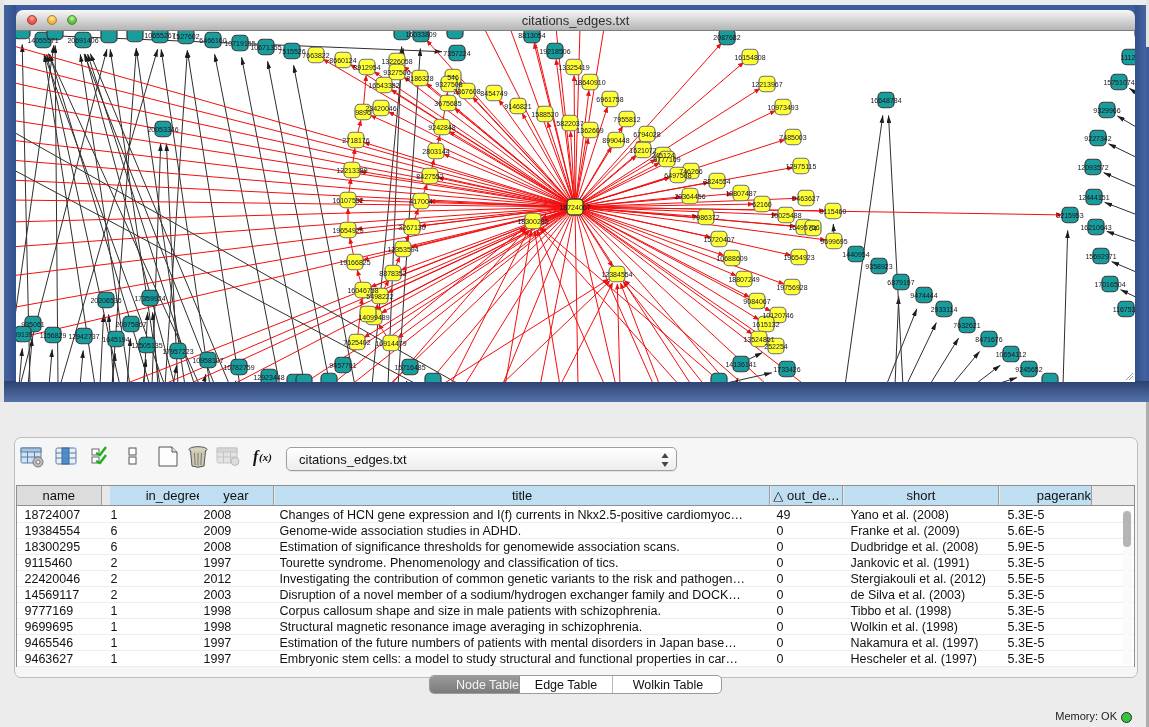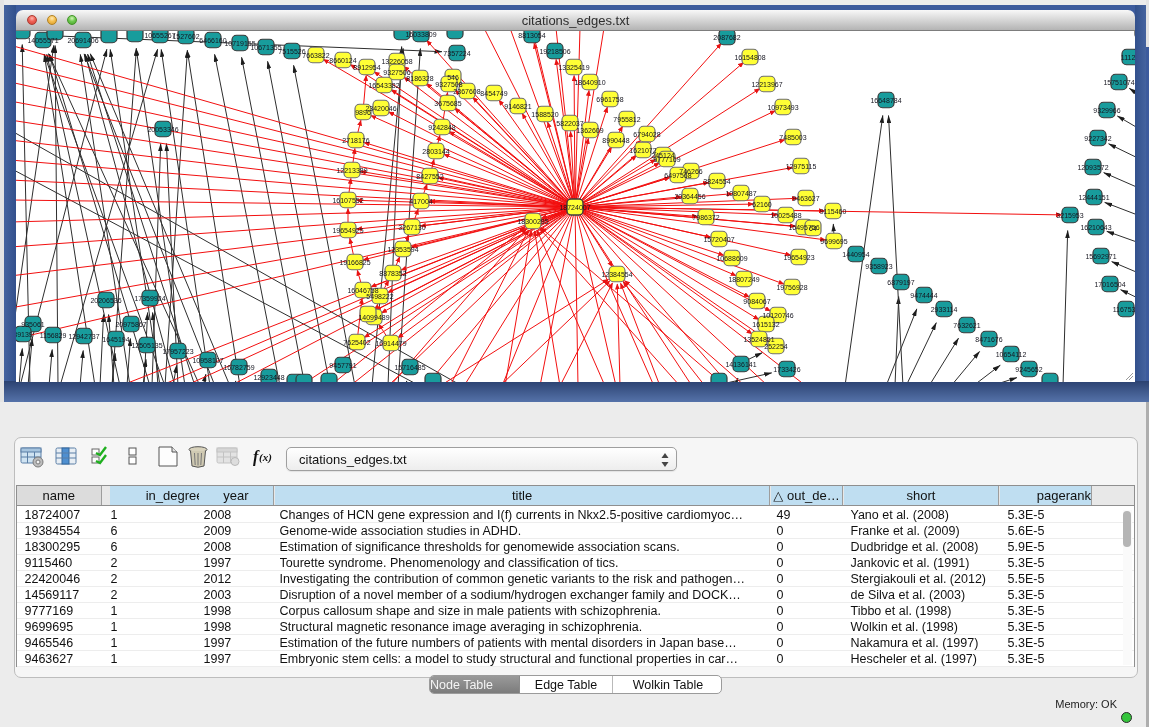--- a/index.html
+++ b/index.html
@@ -709,22 +709,22 @@
           <span style="position:absolute;left:834px;top:1px">Hescheler et al. (1997)</span>
           <span style="position:absolute;left:991px;top:1px">5.3E-5</span>
         </div>
       </div>
 
     <div style="position:absolute;right:2px;top:24px;width:9px;height:155px;background:#fafafa"></div>
     <div style="position:absolute;right:2.5px;top:25px;width:8px;height:36px;border-radius:4px;background:#b5b5b5"></div>
   </div>
 
   <div style="position:absolute;left:429px;top:273px;width:293px;height:19px;border:1px solid #9b9b9b;border-radius:5px;background:#fff;font-size:12.5px;overflow:hidden">
-    <div style="position:absolute;left:0;top:0;width:90px;height:19px;background:linear-gradient(#9a9a9a,#787878);color:#f4f4f4;text-align:left;line-height:18px;border-right:1px solid #8a8a8a">Node Table</div>
+    <div style="position:absolute;left:0;top:0;width:90px;height:19px;background:linear-gradient(#9a9a9a,#787878);color:#f4f4f4;text-align:right;line-height:18px;border-right:1px solid #8a8a8a">Node Table</div>
     <div style="position:absolute;left:90px;top:0;width:92px;height:19px;text-align:center;line-height:18px;color:#111">Edge Table</div>
     <div style="position:absolute;left:182px;top:0;width:1px;height:19px;background:#b9b9b9"></div>
     <div style="position:absolute;left:183px;top:0;width:110px;height:19px;text-align:center;line-height:18px;color:#111">Wolkin Table</div>
   </div>
 
-  <div style="position:absolute;left:997px;top:296px;width:120px;text-align:right;font-size:11px;color:#222">Memory: OK</div>
+  <div style="position:absolute;left:997px;top:308px;width:120px;text-align:right;font-size:11px;color:#222">Memory: OK</div>
   <div style="position:absolute;left:1121px;top:310px;width:11px;height:11px;border-radius:50%;background:#35c53c;border:1px solid #2b2b2b"></div>
   <div style="position:absolute;left:1146px;top:0;width:3px;height:325px;background:#aeaeae"></div>
 </div>
 
 </body></html>

